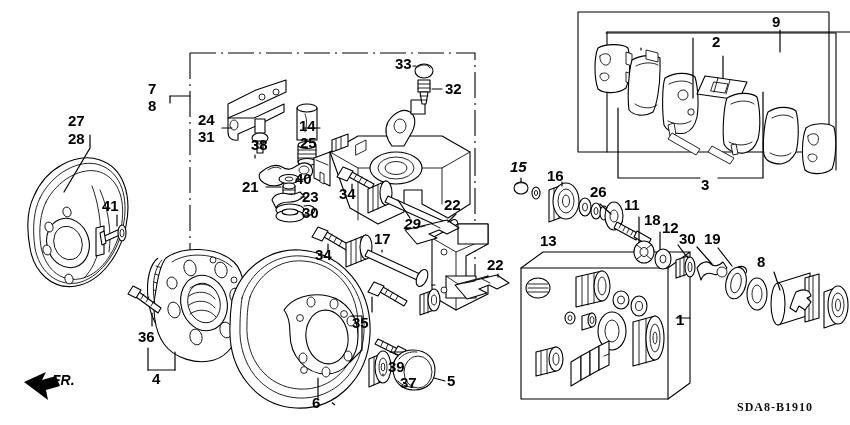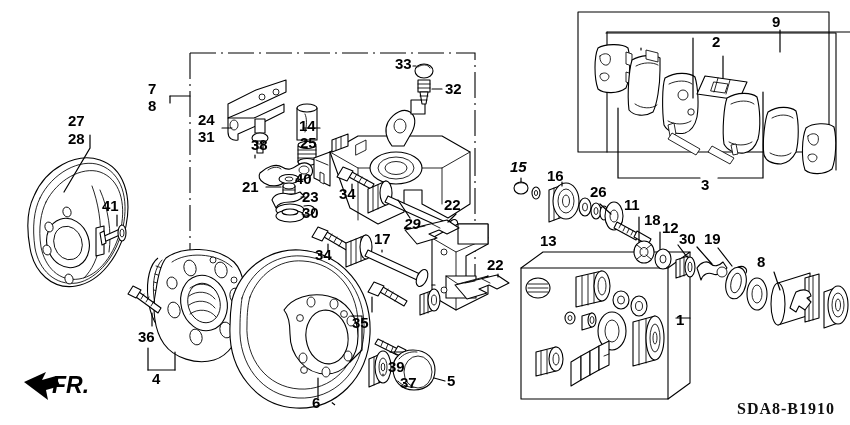--- a/index.html
+++ b/index.html
@@ -18,30 +18,30 @@
     font-size:15px;
     font-weight:700;
     color:#000;
     line-height:1;
     white-space:nowrap;
     letter-spacing:-0.2px;
   }
   .diagid{
     position:absolute;
     font-family:"Liberation Serif", serif;
-    font-size:16px;
+    font-size:12px;
     font-weight:700;
     letter-spacing:1px;
     color:#111;
     white-space:nowrap;
   }
   .fr{
     position:absolute;
     font-family:"Liberation Sans", sans-serif;
-    font-size:23px;
+    font-size:14px;
     font-weight:700;
     font-style:italic;
     color:#000;
     white-space:nowrap;
   }
 </style>
 </head>
 <body>
 
 <div id="page">

